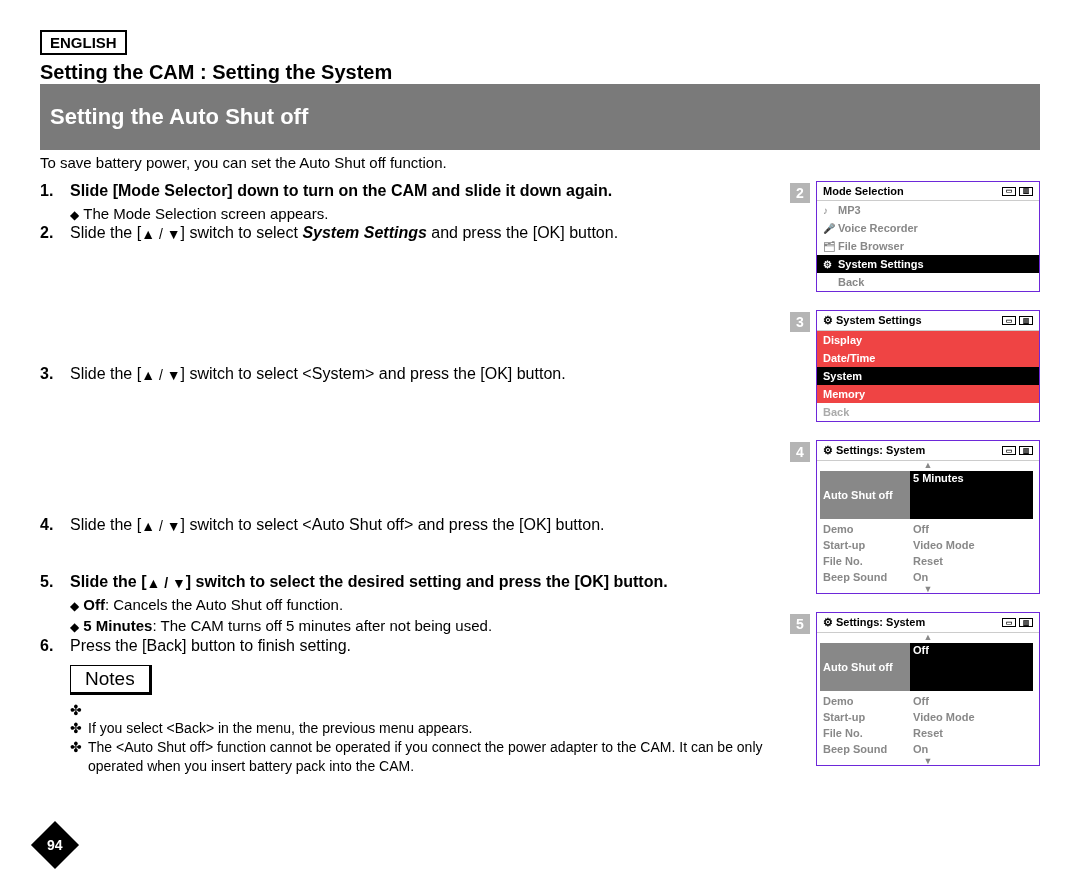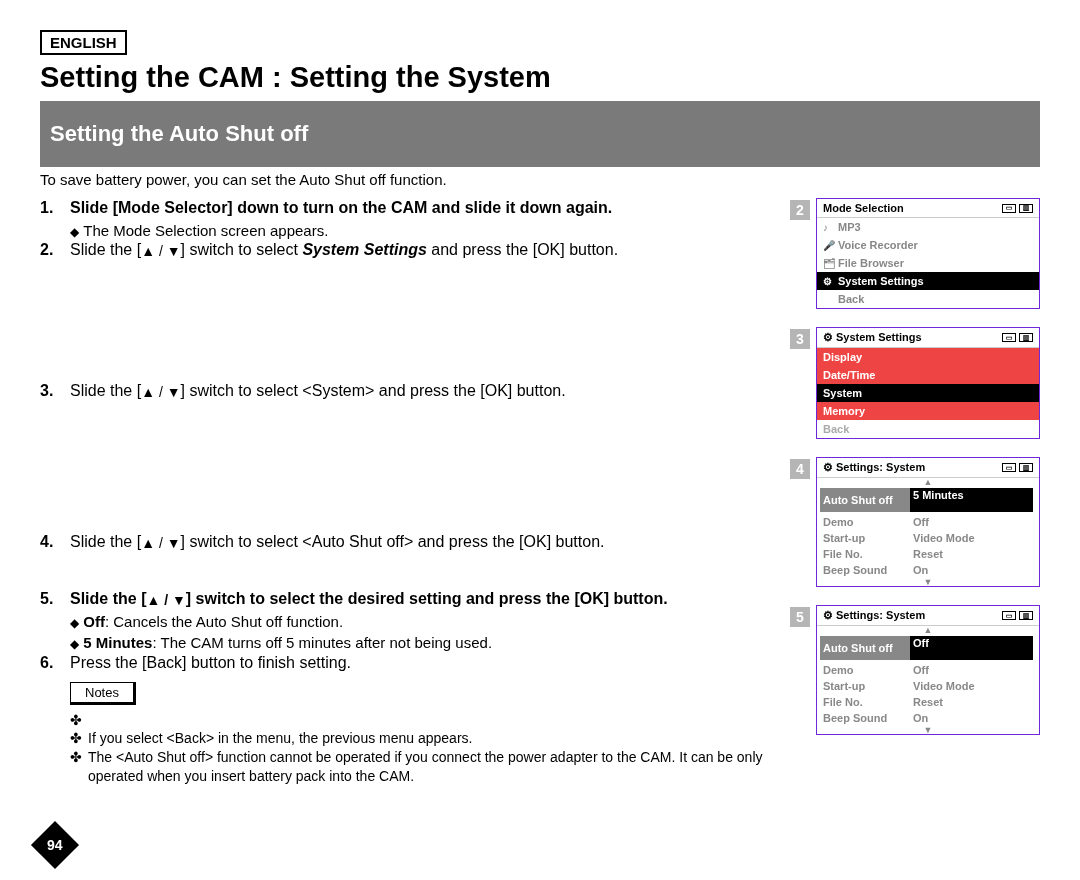--- a/index.html
+++ b/index.html
@@ -14,23 +14,23 @@
   }
   .lang-box {
     border: 2px solid #000;
     display: inline-block;
     padding: 2px 8px;
     font-weight: bold;
     font-size: 15px;
     margin-bottom: 6px;
   }
   .main-title {
-    font-size: 29px;
+    font-size: 20px;
     font-weight: bold;
-    margin-bottom: 7px;
+    margin-bottom: 0;
   }
   .section-bar {
     background: #7a7a7a;
     color: #fff;
     font-size: 22px;
     font-weight: bold;
     padding: 20px 10px;
     margin-bottom: 4px;
   }
   .intro {
@@ -56,21 +56,21 @@
   .arrow { font-size: 14px; vertical-align: middle; }
   .step-spacer-1 { height: 120px; }
   .step-spacer-2 { height: 130px; }
   .step-spacer-3 { height: 36px; }
   .notes-label {
     display: inline-block;
     border: 1px solid #000;
     border-right: 3px solid #000;
     border-bottom: 3px solid #000;
     padding: 2px 14px;
-    font-size: 13px;
+    font-size: 19px;
     margin: 8px 4px 6px 30px;
   }
   ul.notes { list-style: none; margin-left: 30px; }
   ul.notes li { font-size: 14px; line-height: 1.35; display:flex; }
   ul.notes li .bullet { width: 18px; flex-shrink:0; }
   .page-badge {
     position: absolute;
     bottom: 18px;
     left: 38px;
     width: 34px; height: 34px;
@@ -116,21 +116,21 @@
   .screen-row .mi { width:10px; font-size:10px; color:#888; }
   .screen-row.selected { background: #000; color: #fff; }
   .screen-row.selected .mi { color:#fff; }
   .screen-row.greyrow { background:#ef4444; color:#fff; }
   .screen-row.pale { color:#aaa; }
   .kv-row {
     display:flex; padding:2px 6px; font-weight:bold; font-size:11px;
   }
   .kv-row .k { width:90px; color:#888; }
   .kv-row .v { flex:1; color:#888; }
-  .kv-row.sel .k { background:#888; color:#fff; padding:6px 3px; margin-left:-3px; }
+  .kv-row.sel .k { background:#888; color:#fff; padding:18px 3px; margin-left:-3px; }
   .kv-row.sel .v { background:#000; color:#fff; padding:1px 3px; }
   .tiny-arrow { text-align:center; font-size:9px; color:#888; line-height:8px; }
 </style>
 </head>
 <body>
 
 
 
 <div class="lang-box">ENGLISH</div>
 <div class="main-title">Setting the CAM : Setting the System</div>

